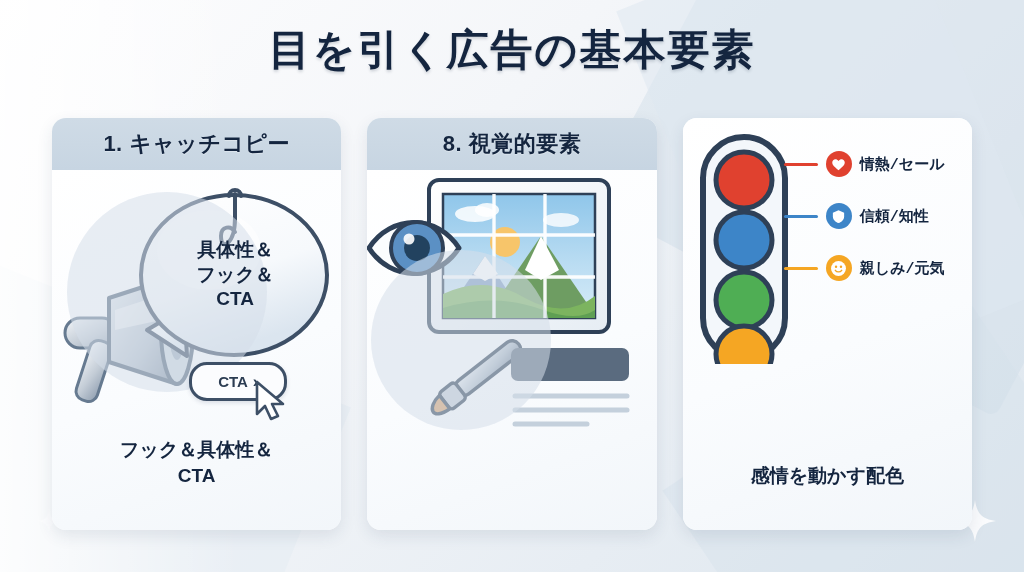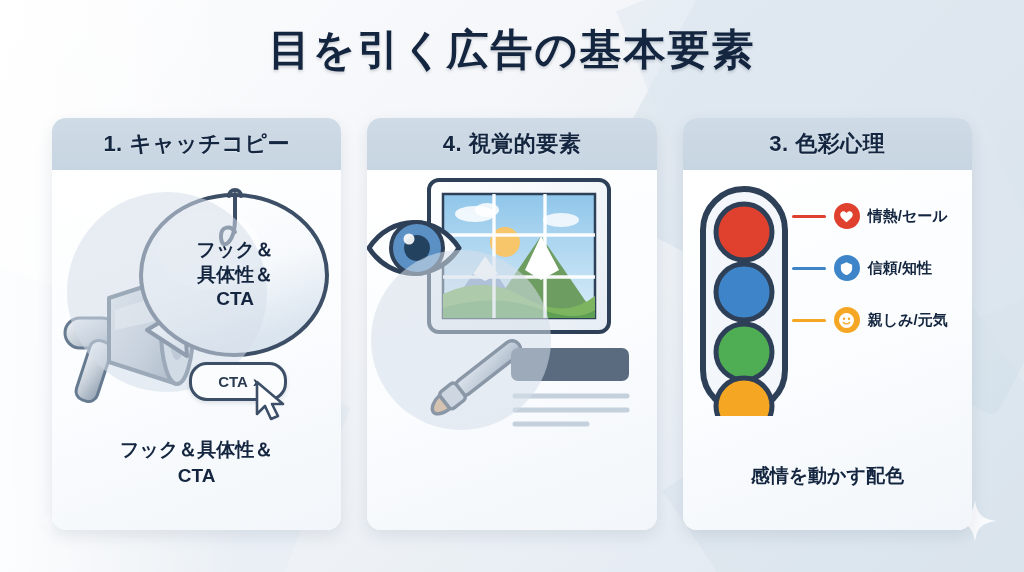--- a/index.html
+++ b/index.html
@@ -139,23 +139,24 @@
   .halo {
     position: absolute;
     border-radius: 50%;
     background: rgba(214, 223, 234, 0.55);
   }
   .halo-1 { left: 18px; top: 22px; width: 200px; height: 200px; }
 
   
   .legend {
     position: absolute;
-    left: 112px;
+    left: 104px;
     top: 20px;
     width: 180px;
+    font-family: Liberation Mono, monospace;
   }
   .legend-row {
     display: flex;
     align-items: center;
     height: 52px;
     gap: 8px;
   }
   .legend-line {
     width: 34px;
     height: 3px;
@@ -240,22 +241,22 @@
 
             <g fill="none" stroke="#3d4f66" stroke-width="4" stroke-linecap="round">
               <path d="M186 24 L186 48"></path>
               <path d="M186 48 C186 74 172 82 172 66 C172 56 182 55 186 62"></path>
               <path d="M180 26 a6 6 0 1 1 12 0"></path>
             </g>
             <text x="185" y="30" font-size="1" fill="none">.</text>
           </svg>
 
           <div style="position:absolute; left:95px; top:68px; width:182px; text-align:center; color:#14253f; font-weight:700; font-size:19px; line-height:1.3;">
+            <div>具体性＆</div>
             <div>フック＆</div>
-            <div>具体性＆</div>
             <div>CTA</div>
           </div>
 
           
           <div style="position:absolute; left:140px; top:192px; width:92px; height:33px; border:3px solid #3d4f66; border-radius:18px; background:#fbfcfe; display:flex; align-items:center; justify-content:center; gap:5px; box-shadow:0 2px 4px rgba(40,60,90,0.14);">
             <span style="font-size:15px; font-weight:700; color:#2b3c52;">CTA</span>
             <span style="font-size:16px; font-weight:700; color:#2b3c52;">›</span>
           </div>
 
           <svg style="position:absolute; left:204px; top:210px;" width="34" height="42" viewBox="0 0 34 42">
@@ -264,21 +265,21 @@
         </div>
 
         <div class="caption">
           <div>フック＆具体性＆</div>
           <div>CTA</div>
         </div>
       </div>
     </div>
 
     <div class="card">
-      <div class="card-header">4. 視覚的要素</div>
+      <div class="card-header">8. 視覚的要素</div>
       <div class="card-body">
         <div class="illus">
           <div class="halo" style="left:6px; top:80px; width:180px; height:180px;"></div>
 
           <svg width="295" height="265" viewBox="0 0 295 265">
             <defs>
               <linearGradient id="skyG" x1="0" y1="0" x2="0" y2="1">
                 <stop offset="0%" stop-color="#8fc6ea"></stop>
                 <stop offset="55%" stop-color="#b9dcf2"></stop>
                 <stop offset="100%" stop-color="#d8ecf8"></stop>
@@ -341,21 +342,20 @@
               <line x1="150" y1="254" x2="222" y2="254"></line>
             </g>
           </svg>
 
         </div>
 
       </div>
     </div>
 
     <div class="card">
-      <div class="card-header">3. 色彩心理</div>
       <div class="card-body">
         <div class="illus">
 
           <svg style="position:absolute; left:18px; top:14px;" width="92" height="232" viewBox="0 0 92 232">
             <rect x="5" y="5" width="82" height="222" rx="41" fill="#f3f7fb" stroke="#2e4057" stroke-width="6"></rect>
             <circle cx="46" cy="48" r="28" fill="#e0412f" stroke="#2e4057" stroke-width="5"></circle>
             <circle cx="46" cy="108" r="28" fill="#3d85c8" stroke="#2e4057" stroke-width="5"></circle>
             <circle cx="46" cy="168" r="28" fill="#4fae54" stroke="#2e4057" stroke-width="5"></circle>
             <circle cx="46" cy="222" r="28" fill="#f5a623" stroke="#2e4057" stroke-width="5"></circle>
           </svg>

